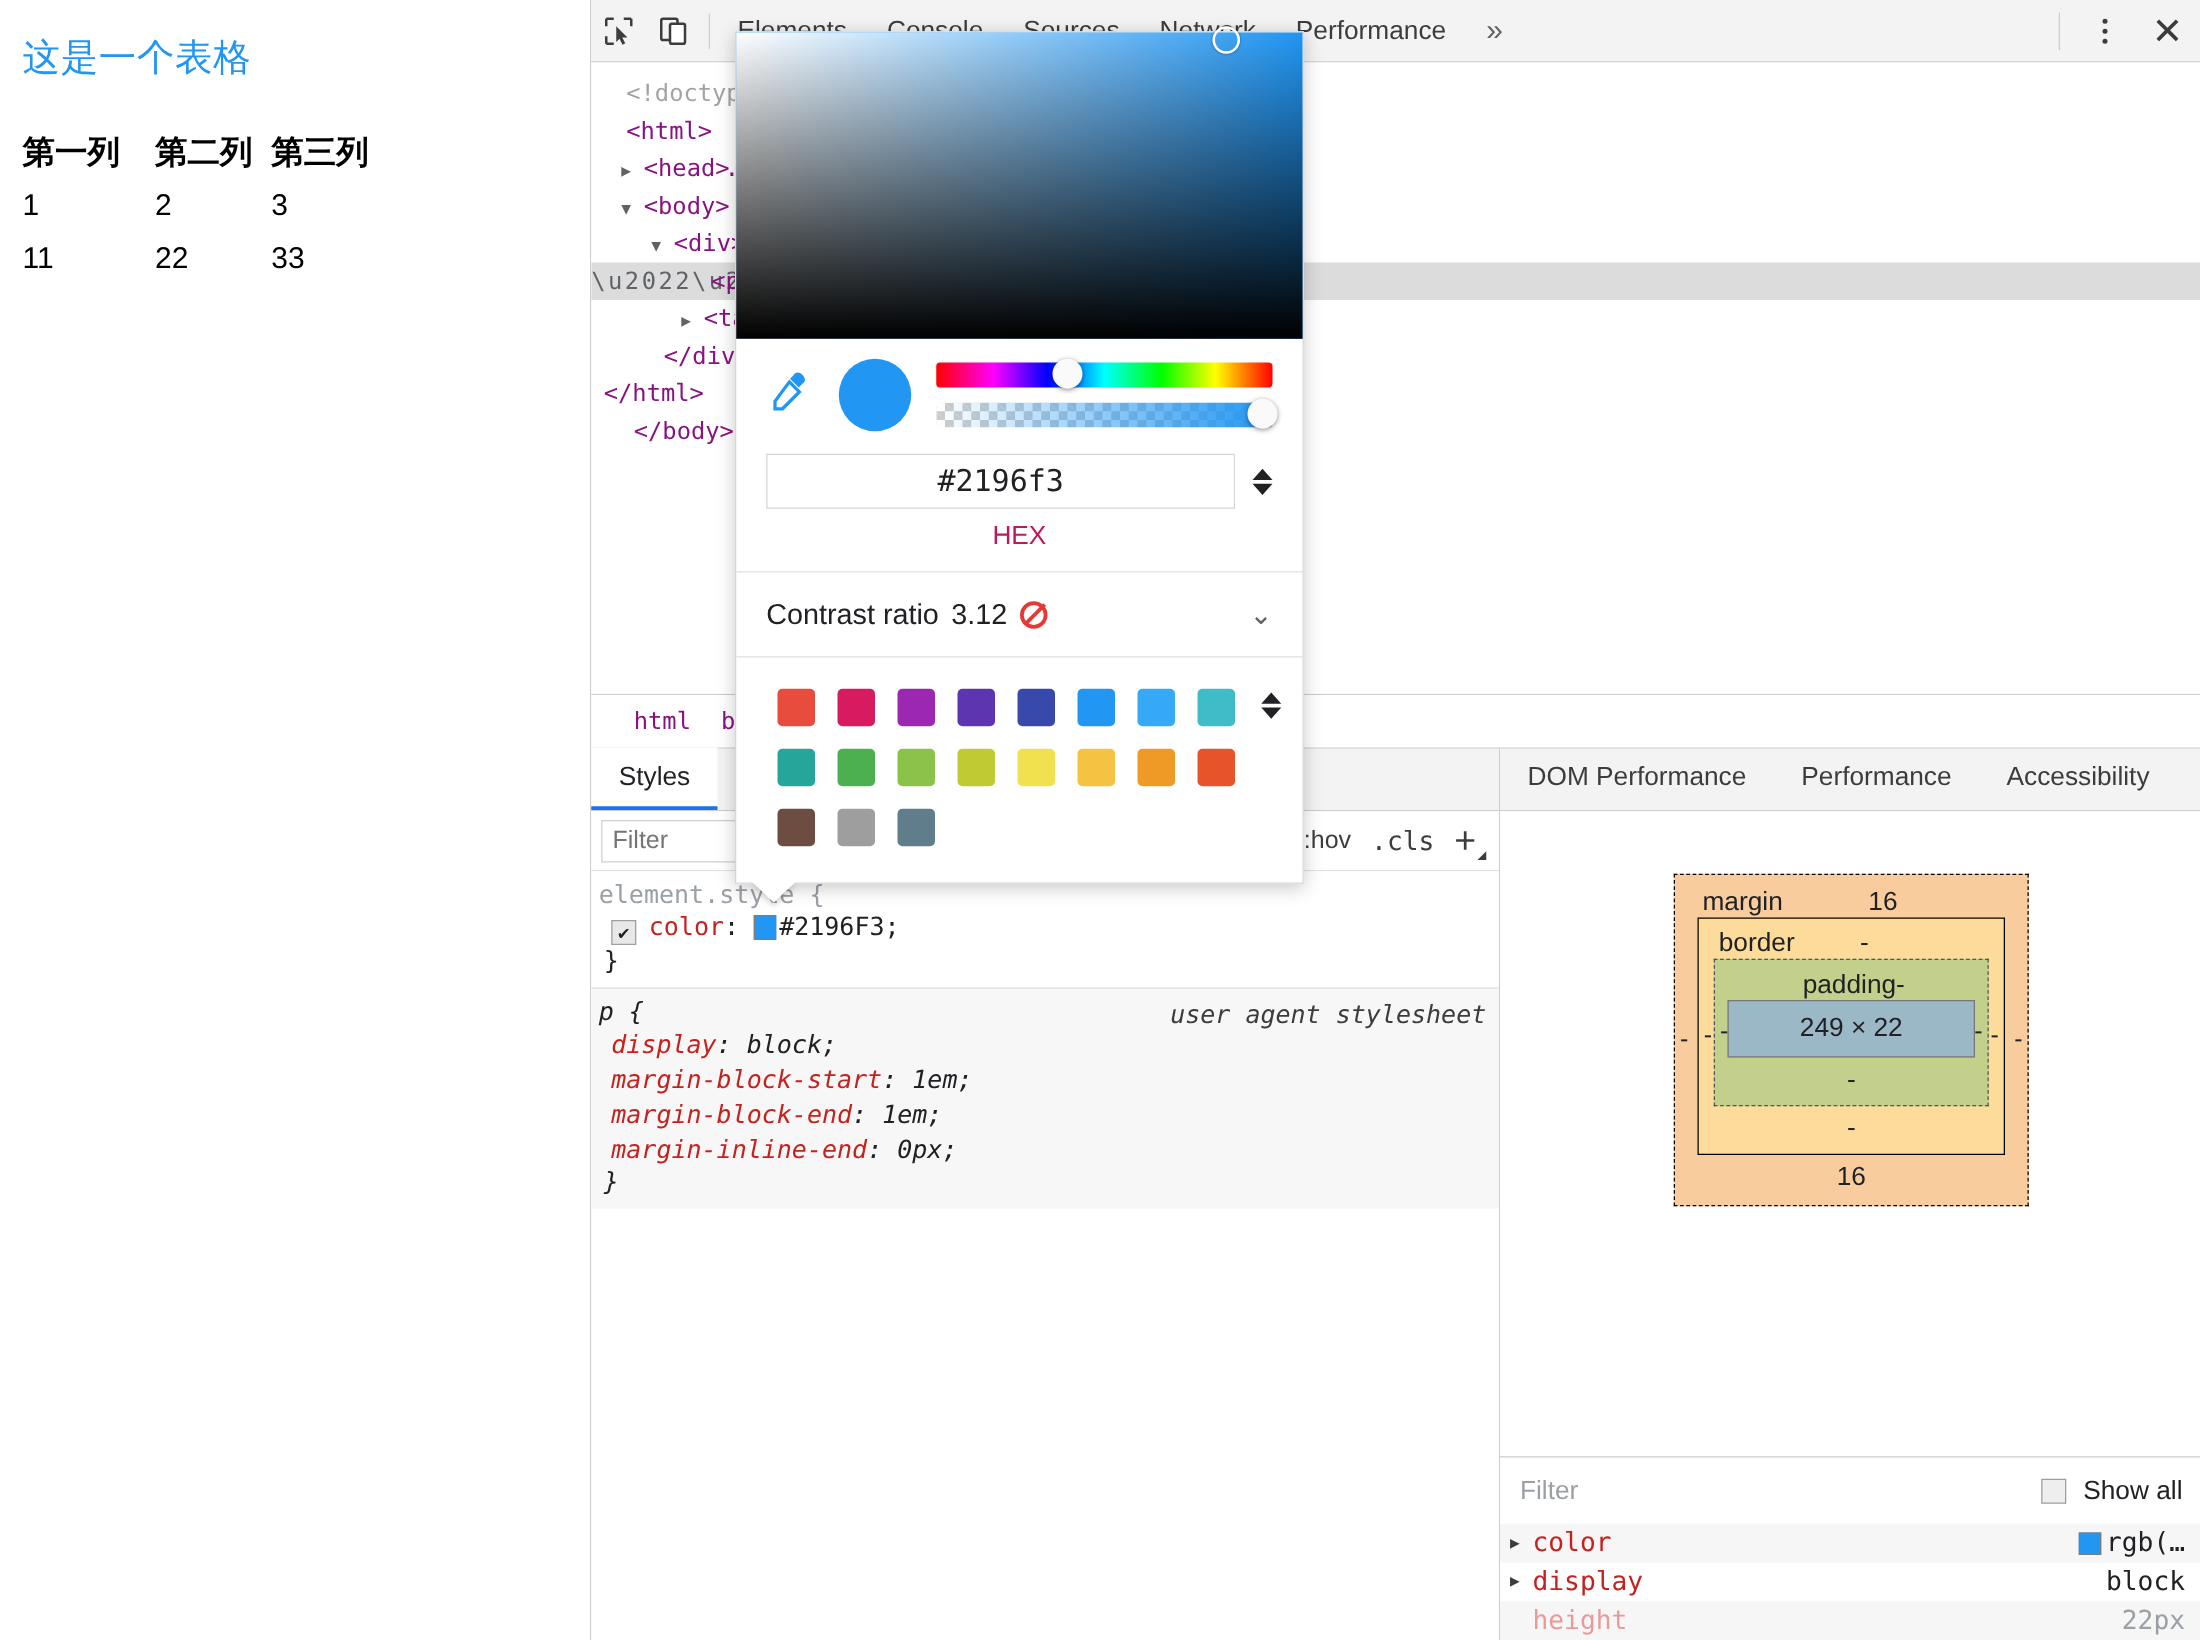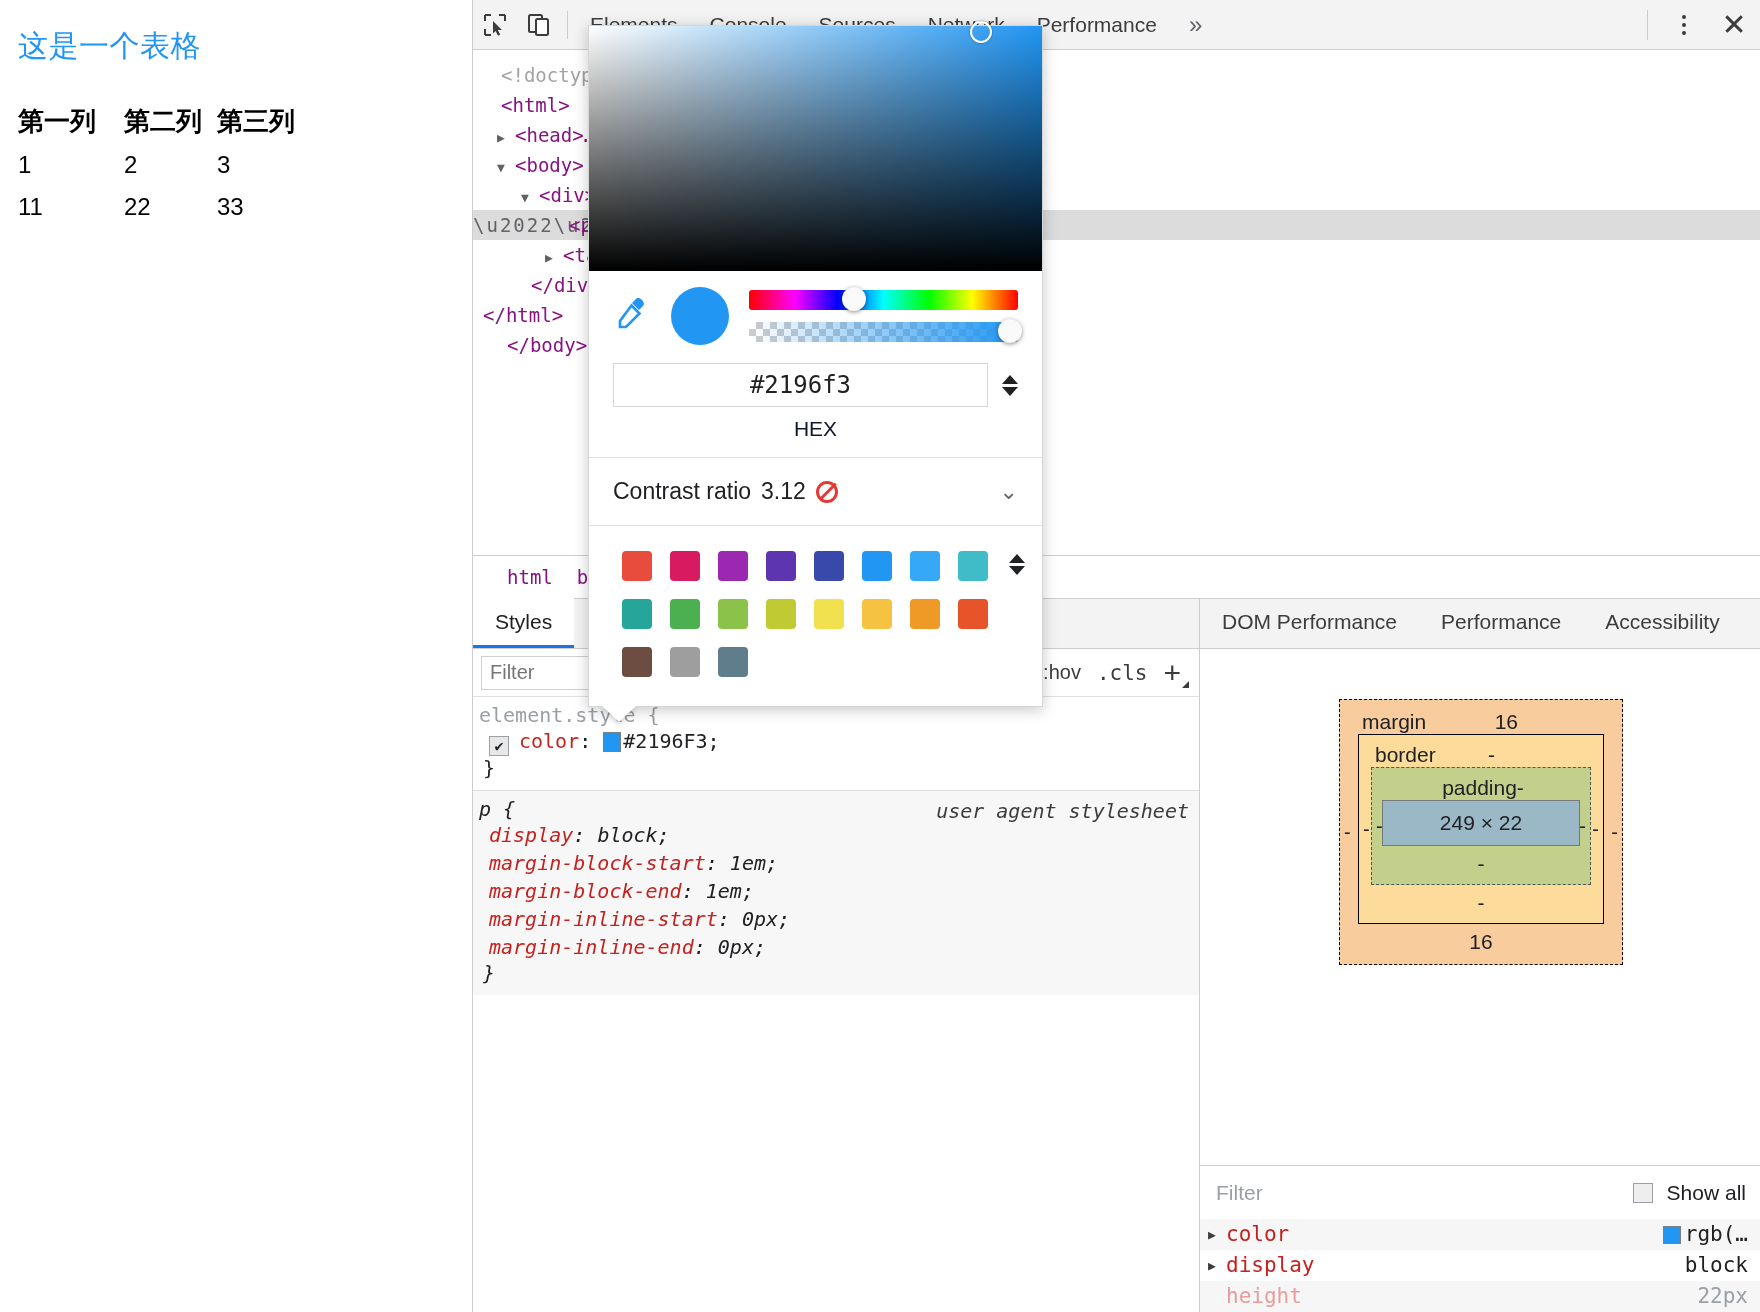--- a/index.html
+++ b/index.html
@@ -193,21 +193,21 @@
   .cp-input-row { display: flex; align-items: center; padding: 8px 24px 4px 24px; gap: 14px; }
   .cp-hex {
     flex: 1; height: 44px; border: 1px solid #d6d6d6; text-align: center;
     font-family: "DejaVu Sans Mono", monospace; font-size: 24px; color: #202124; line-height: 42px;
     background: #fff; cursor: text;
   }
   .spin { display: flex; flex-direction: column; gap: 3px; cursor: pointer; }
   .spin b { display: block; width: 0; height: 0; border-left: 8px solid transparent; border-right: 8px solid transparent; }
   .spin .up { border-bottom: 9px solid #202124; }
   .spin .dn { border-top: 9px solid #202124; }
-  .cp-fmt { text-align: center; font-size: 21px; color: #0f172a; padding: 6px 0 16px 0; }
+  .cp-fmt { text-align: center; font-size: 21px; color: #be185d; padding: 6px 0 16px 0; }
   .cp-contrast {
     border-top: 1px solid #e0e0e0; height: 68px; display: flex; align-items: center;
     padding: 0 24px; font-size: 23px; color: #202124; gap: 10px;
   }
   .no-icon {
     width: 22px; height: 22px; border: 3px solid #e53935; border-radius: 50%;
     position: relative; display: inline-block;
   }
   .no-icon::after {
     content: ""; position: absolute; left: -2px; top: 6px; width: 22px; height: 3px;
@@ -356,21 +356,20 @@
               <span class="chk">✔</span><span class="prop" style="font-style:normal">color</span><span style="color:#202124">:&nbsp;</span><span class="swatch-inline" style="background:#2196f3"></span><span class="val" style="font-style:normal">#2196F3</span><span style="color:#202124">;</span>
             </div>
             <div class="brace">}</div>
           </div>
           <div class="rule ua">
             <div class="sel-black">p {</div>
             <div class="origin">user agent stylesheet</div>
             <div class="decl"><span class="prop">display</span><span class="val">:&nbsp;</span><span class="val">block</span><span class="val">;</span></div>
             <div class="decl"><span class="prop">margin-block-start</span><span class="val">:&nbsp;</span><span class="val">1em</span><span class="val">;</span></div>
             <div class="decl"><span class="prop">margin-block-end</span><span class="val">:&nbsp;</span><span class="val">1em</span><span class="val">;</span></div>
-            <div class="decl"><span class="prop">margin-inline-start</span><span class="val">:&nbsp;</span><span class="val">0px</span><span class="val">;</span></div>
             <div class="decl"><span class="prop">margin-inline-end</span><span class="val">:&nbsp;</span><span class="val">0px</span><span class="val">;</span></div>
             <div class="brace" style="font-style:italic">}</div>
           </div>
         </div>
       </div>
 
       <div class="pane-right">
         <div class="subtabs">
           <div class="subtab">DOM Performance</div>
           <div class="subtab">Performance</div>

